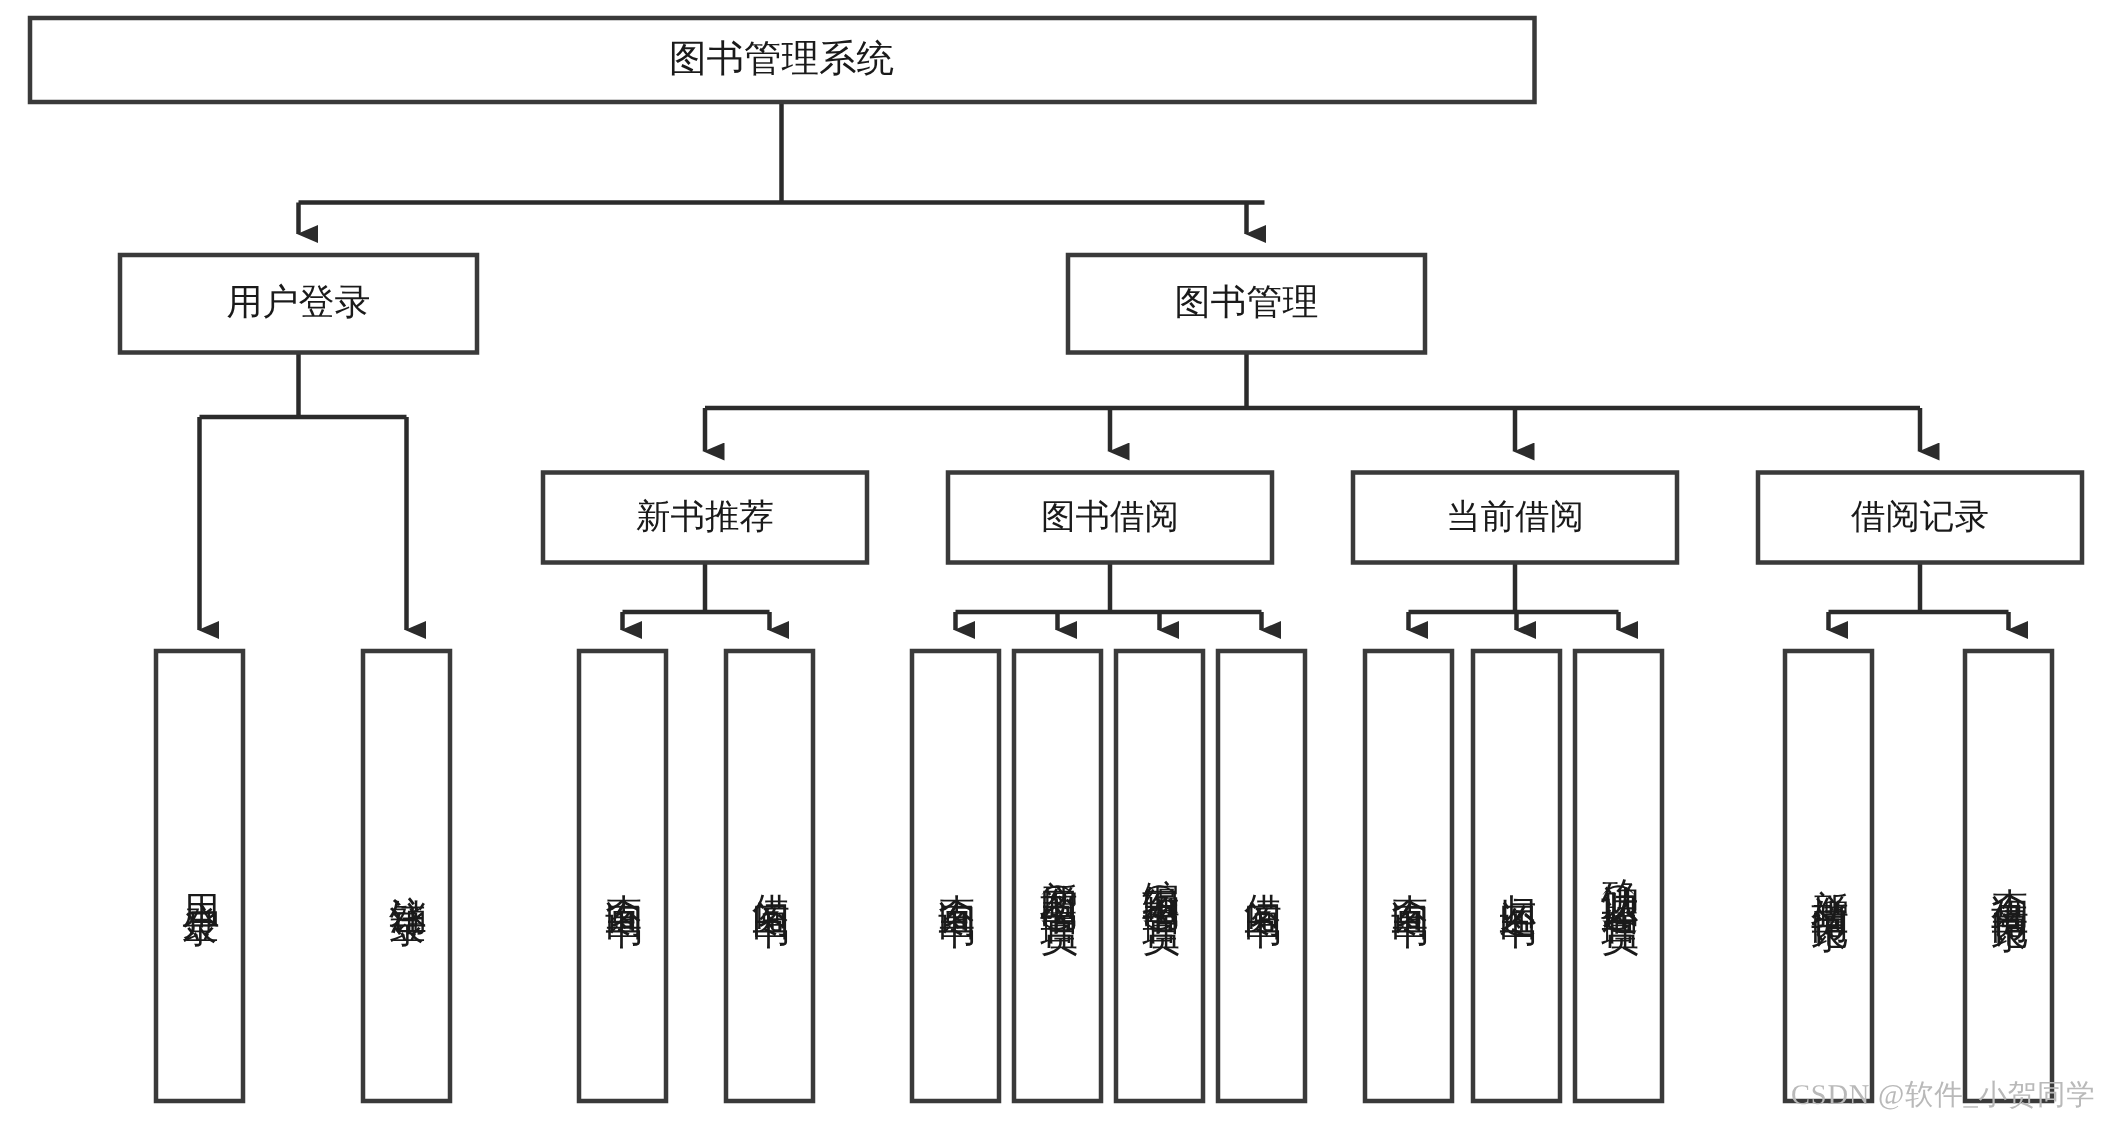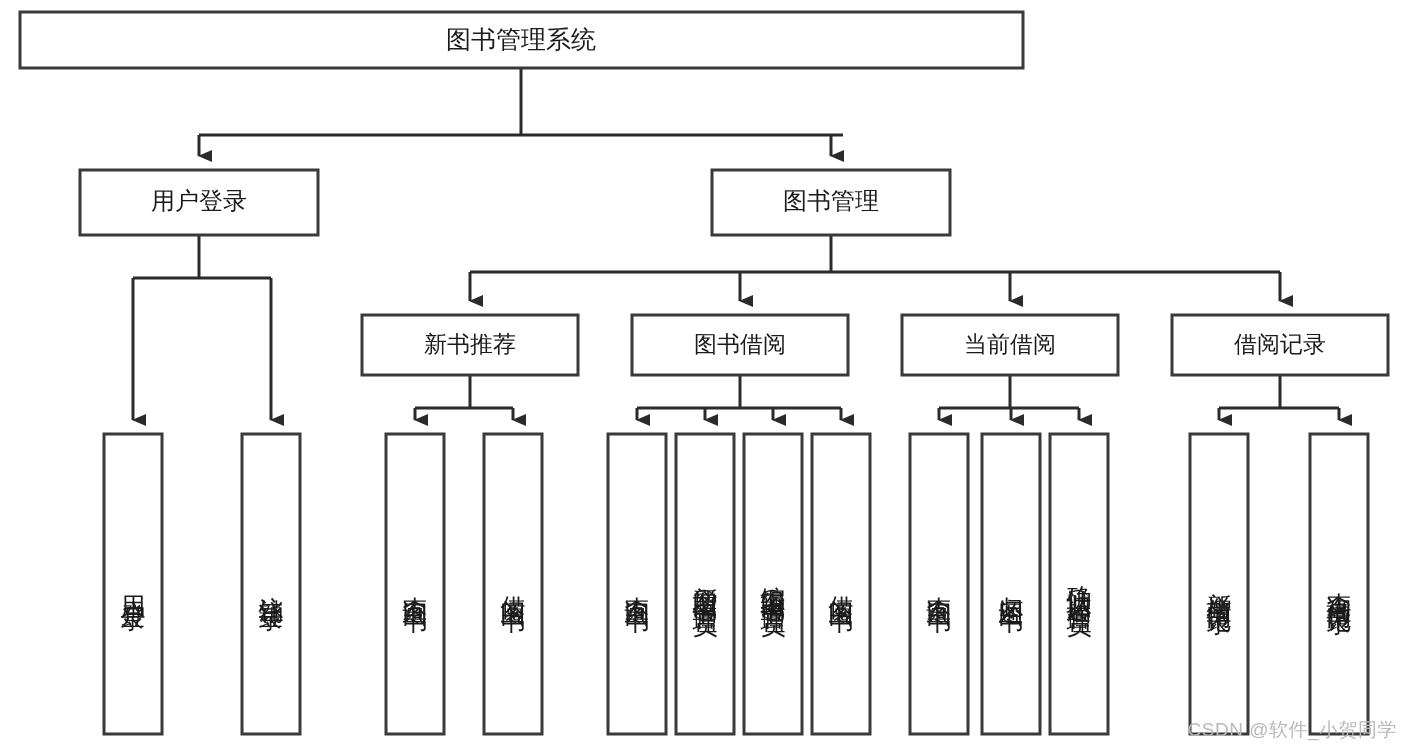--- a/index.html
+++ b/index.html
@@ -14,21 +14,21 @@
   .arrow-head{fill:#2b2b2b;stroke:none;}
   .node-label{
     font-family:"Liberation Sans","DejaVu Sans",sans-serif;
     fill:#1a1a1a;text-anchor:middle;dominant-baseline:middle;
   }
   .label-l1{font-size:25px;}
   .label-l2{font-size:24px;}
   .label-l3{font-size:23px;}
   .watermark{
     position:absolute;right:8px;bottom:4px;
-    font-family:Liberation Sans, sans-serif;
+    font-family:Liberation Serif, serif;
     font-size:19px;color:#b9b9b9;white-space:nowrap;letter-spacing:.5px;
   }
 </style>
 </head>
 <body>
 
 <div id="diagram-root">
 
   <svg id="flowchart" viewBox="0 0 1405 747">
     <defs>

